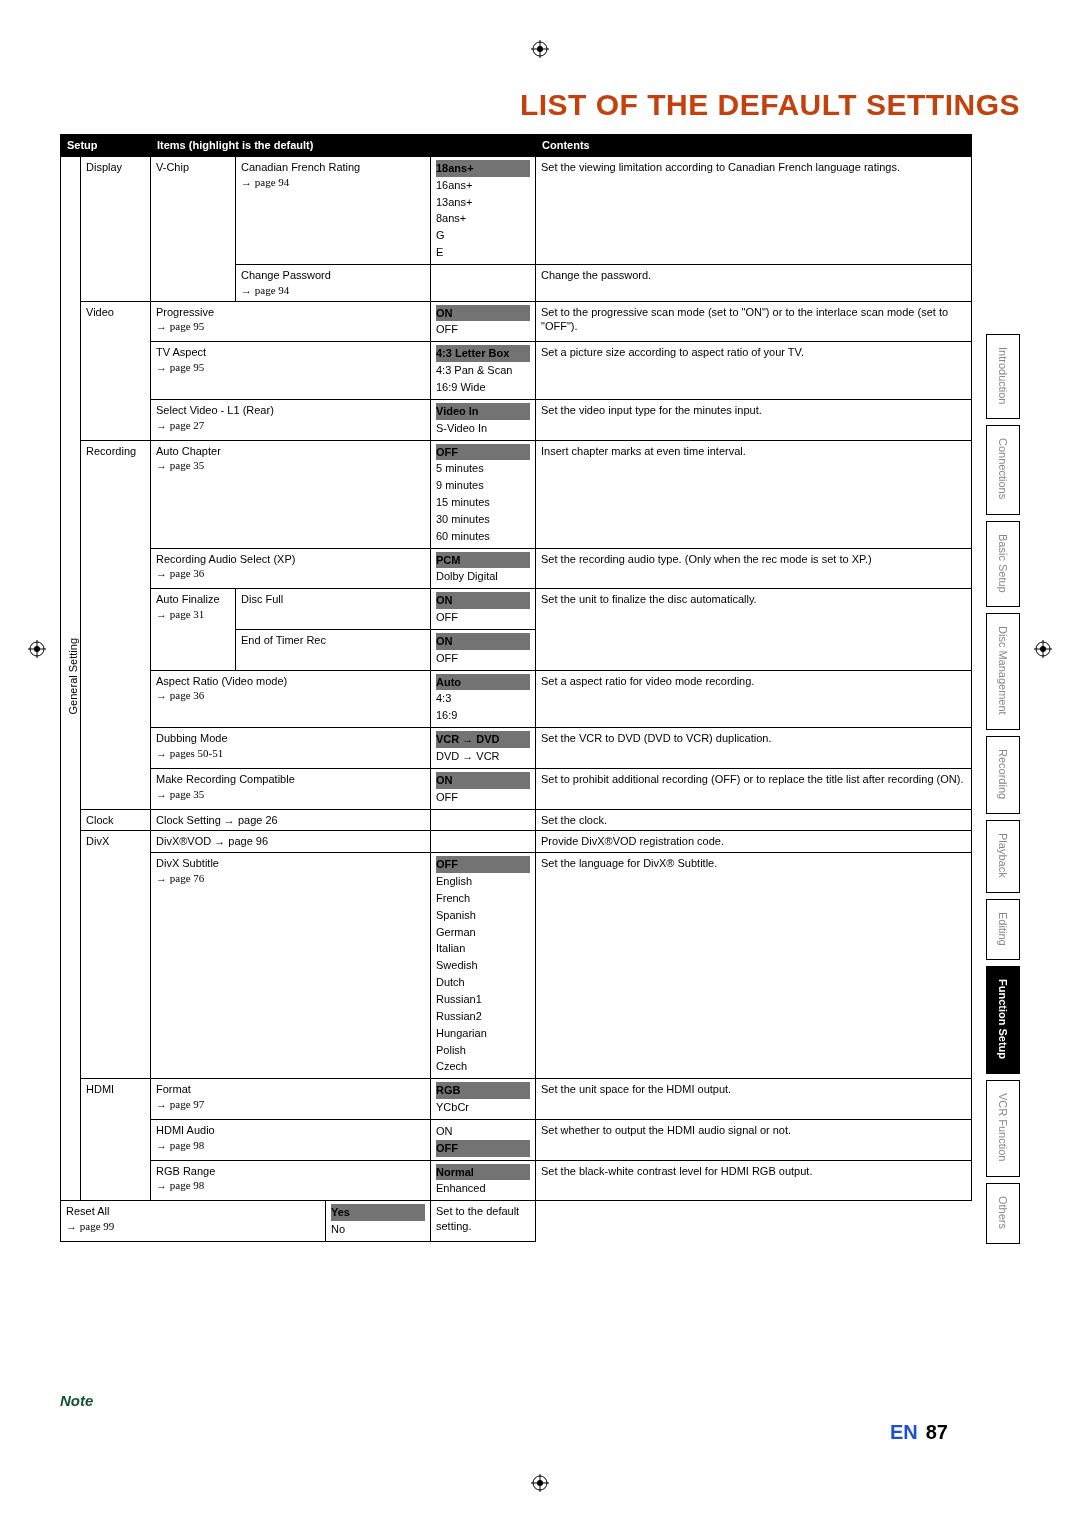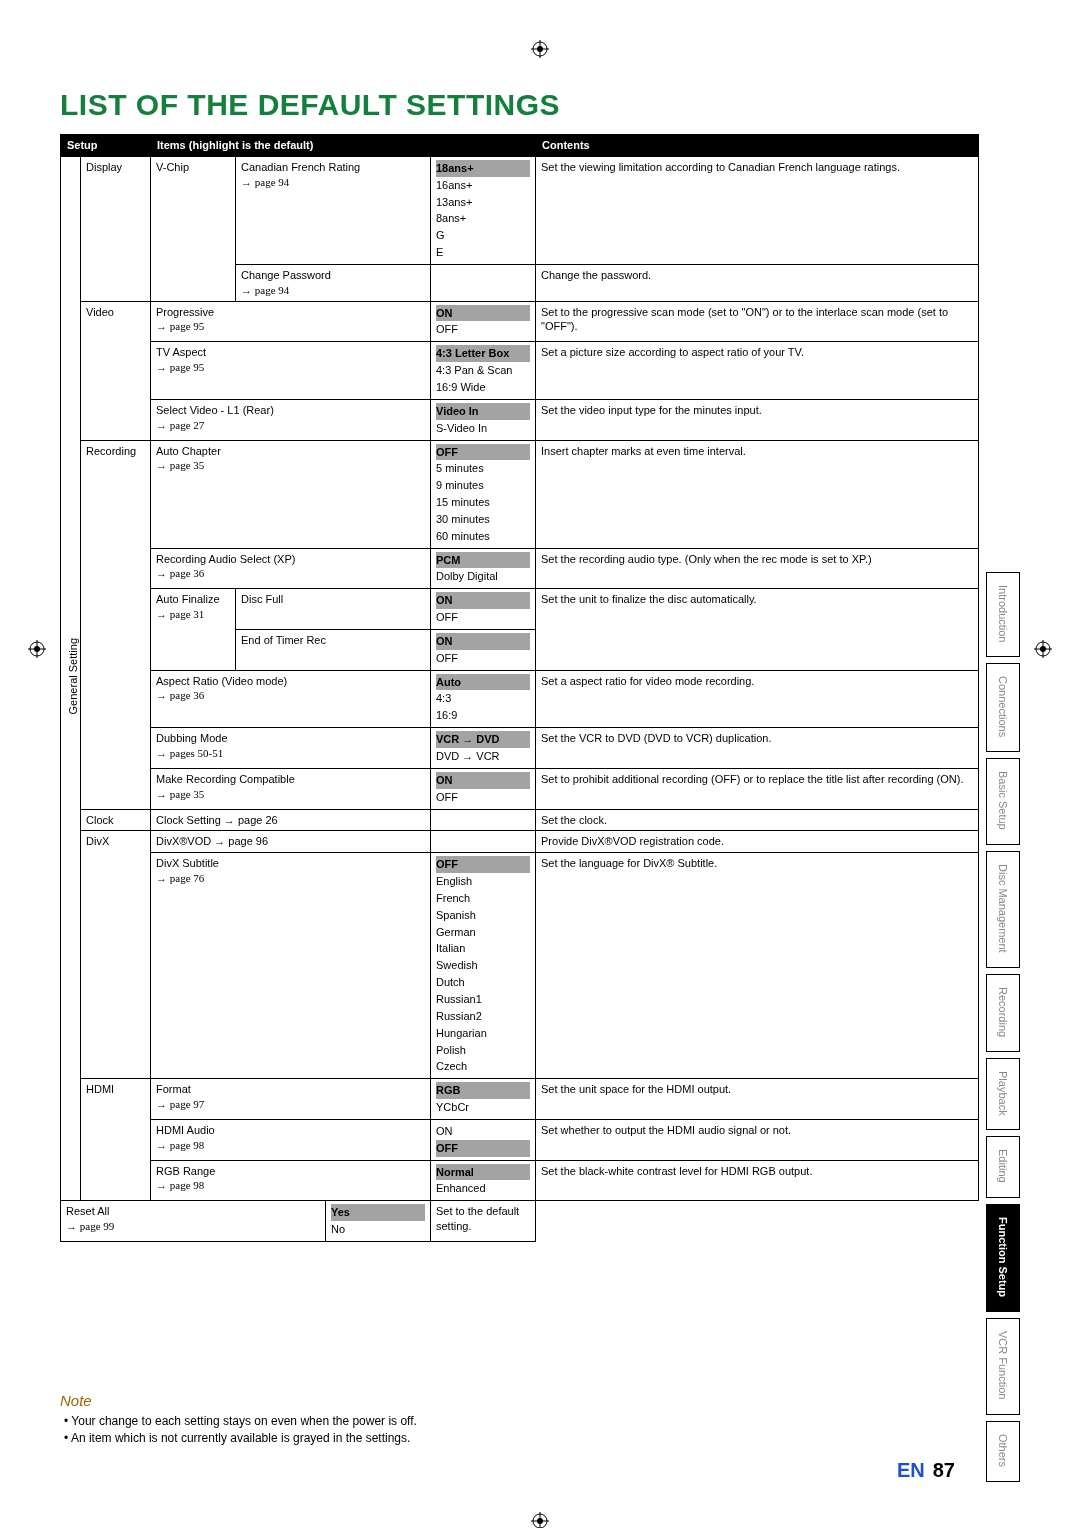--- a/index.html
+++ b/index.html
@@ -3,41 +3,41 @@
 <meta charset="utf-8">
 <style>
   * { box-sizing: border-box; margin: 0; padding: 0; }
   body { font-family: Arial, Helvetica, sans-serif; font-size: 11px; color: #000; background: #fff; width: 1080px; margin: 0 auto; position: relative; }
   .page { padding: 40px 60px 20px 60px; position: relative; }
   .header-marks { display: flex; justify-content: center; gap: 6px; align-items: center; margin-bottom: 30px; }
   .footer-marks { display: flex; justify-content: center; gap: 6px; align-items: center; margin-top: 30px; }
   .side-reg { position: absolute; top: 640px; }
   .side-reg.left { left: 28px; }
   .side-reg.right { right: 28px; }
-  h1.title { font-size: 30px; font-weight: bold; color: #15803d; text-align: left; letter-spacing: 0.5px; margin-bottom: 12px; }
-  .content-wrap { display: flex; align-items: flex-end; gap: 7px; }
+  h1.title { font-size: 30px; font-weight: bold; color: #c2410c; text-align: right; letter-spacing: 0.5px; margin-bottom: 12px; }
+  .content-wrap { display: flex; align-items: center; gap: 14px; }
   .main-col { flex: 1; }
   table.settings { border-collapse: collapse; width: 100%; table-layout: fixed; }
   table.settings th, table.settings td { border: 1px solid #000; padding: 3px 5px; vertical-align: top; font-size: 11px; line-height: 1.35; }
   table.settings thead th { background: #000; color: #fff; font-weight: bold; text-align: left; padding: 3px 6px; }
   col.c-rot   { width: 20px; }
   col.c-setup { width: 70px; }
   col.c-item1 { width: 85px; }
   col.c-item2 { width: 90px; }
   col.c-item3 { width: 105px; }
   col.c-opt   { width: 105px; }
   col.c-desc  { }
   .rot { text-align: center; vertical-align: middle !important; }
   .rot span { writing-mode: vertical-rl; transform: rotate(180deg); white-space: nowrap; font-size: 11px; }
   .opts { }
   .opts div { padding: 1px 0; }
-  .hl { background: #a3a3a3; font-weight: bold; }
+  .hl { background: #737373; font-weight: bold; }
   .dashed-bottom { border-bottom: 1px dashed #000 !important; }
   .note-section { margin-top: 150px; }
-  .note-title { font-style: italic; font-weight: normal; color: #a16207; font-size: 15px; margin-bottom: 4px; }
+  .note-title { font-style: italic; font-weight: bold; color: #14532d; font-size: 15px; margin-bottom: 4px; }
   .note-list { list-style: none; padding-left: 4px; }
   .note-list li { font-size: 12px; line-height: 1.4; }
   .note-list li::before { content: "• "; }
   .page-num { text-align: right; font-size: 20px; font-weight: bold; margin-top: 12px; padding-right: 24px; }
   .page-num .en { color: #1d4ed8; margin-right: 8px; }
   
   .side-tabs { width: 34px; display: flex; flex-direction: column; gap: 6px; }
   .tab { border: 1px solid #000; text-align: center; padding: 12px 0; font-size: 11px; color: #888; }
   .tab.active { background: #000; color: #fff; font-weight: bold; }
   .tab span { writing-mode: vertical-rl; white-space: nowrap; }
@@ -355,24 +355,20 @@
                 </div>
             </td>
             <td>Set to the default setting.</td>
           </tr>
 
         </tbody>
       </table>
 
       <div class="note-section">
         <div class="note-title">Note</div>
-        <ul class="note-list">
-          <li>Your change to each setting stays on even when the power is off.</li>
-          <li>An item which is not currently available is grayed in the settings.</li>
-        </ul>
       </div>
 
       <div class="page-num">
         <span class="en">EN</span><span>87</span>
       </div>
 
     </div>
 
     <div class="side-tabs">
       <div class="tab"><span>Introduction</span></div>

